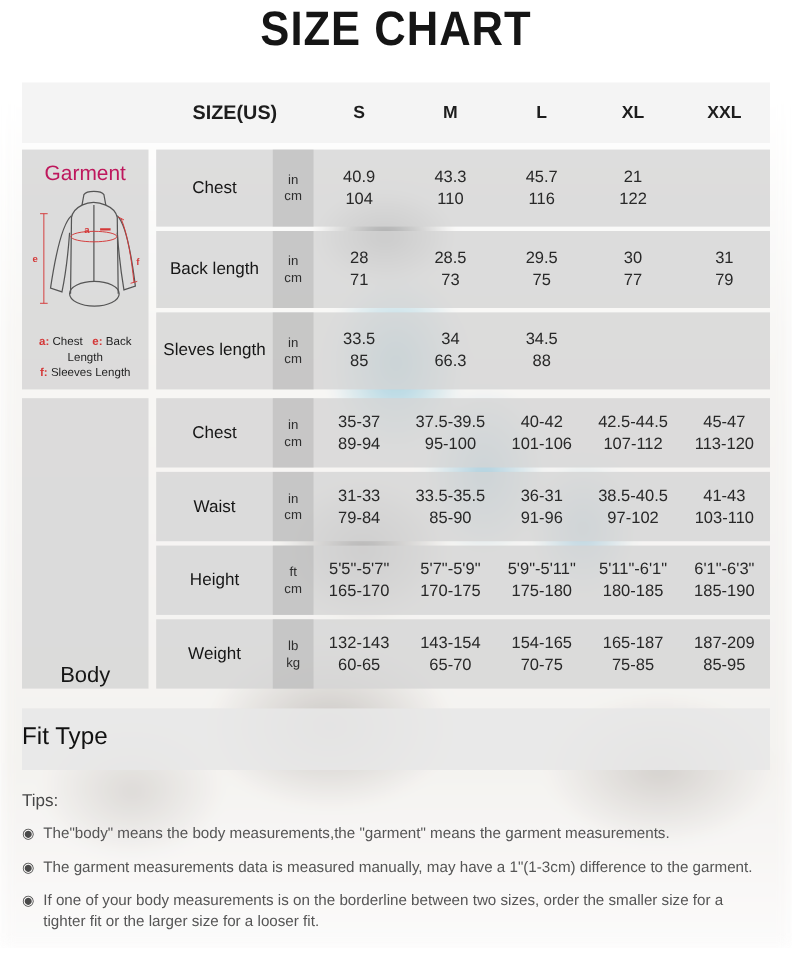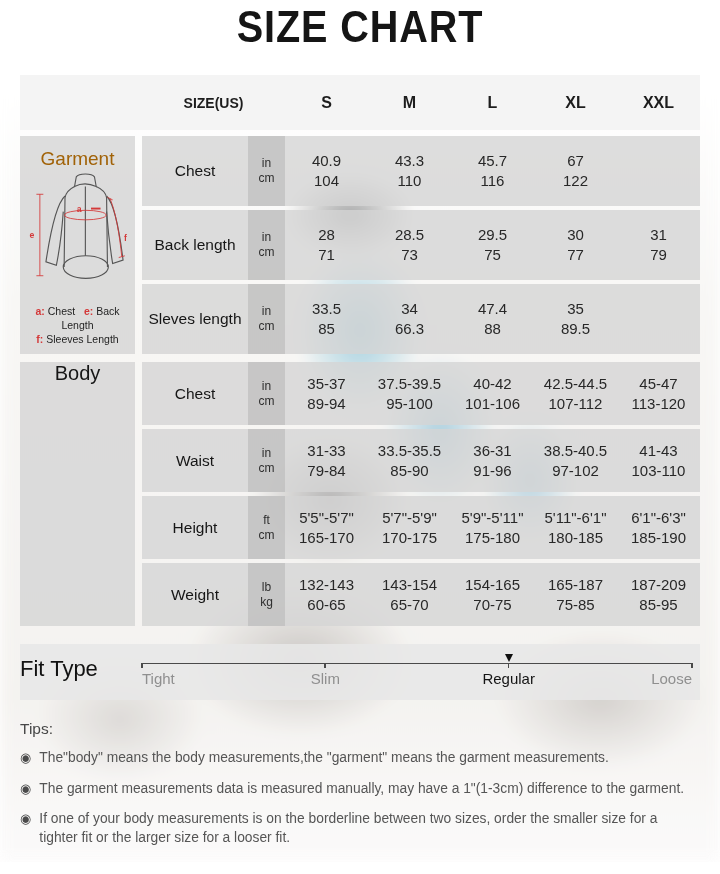--- a/index.html
+++ b/index.html
@@ -23,29 +23,29 @@
 
   .title { position:relative; text-align:center; padding-top:2px; font-size:44px; font-weight:bold;
     color:#151515; letter-spacing:1px; transform:scaleX(.9); transform-origin:center; }
 
   .sheet { position:absolute; left:20px; top:75px; width:680px; }
 
   
   .header-row { display:flex; align-items:center; height:55px; background:rgba(243,243,243,.93);
     margin-bottom:6px; font-weight:bold; color:#1d1d1d; }
   .h-spacer { width:122px; }
-  .h-sizeus { width:143px; text-align:center; font-size:14px; }
+  .h-sizeus { width:143px; text-align:center; font-size:18px; }
   .h-col { width:83px; text-align:center; font-size:16px; }
 
   
   .section { display:flex; gap:7px; margin-bottom:8px; }
   .side-box { width:115px; background:rgba(212,212,212,.80); }
-  .side-title { text-align:center; font-size:19px; color:#a16207; }
+  .side-title { text-align:center; font-size:19px; color:#be185d; }
   .garment-box { height:218px; display:flex; flex-direction:column; align-items:center; padding:12px 0 8px; }
-  .body-box { height:264px; display:flex; align-items:flex-start; justify-content:center; font-size:20px; color:#161616; }
+  .body-box { height:264px; display:flex; align-items:flex-end; justify-content:center; font-size:20px; color:#161616; }
   .rows-col { width:558px; display:flex; flex-direction:column; gap:4px; }
 
   .m-row { display:flex; align-items:center; background:rgba(212,212,212,.80); }
   #garment-rows .m-row { height:70px; }
   #body-rows .m-row { height:63px; }
   .c-label { width:106px; text-align:center; font-size:15.5px; color:#161616; }
   .c-unit { width:37px; align-self:stretch; background:rgba(186,186,186,.62);
     display:flex; flex-direction:column; justify-content:center; align-items:center;
     font-size:12px; line-height:15px; color:#2e2e2e; }
   .c-data { width:83px; text-align:center; font-size:15px; line-height:20px; color:#282828; }
@@ -143,21 +143,21 @@
             </div>
             <div class="c-data">
               <div class="d-line">43.3</div>
               <div class="d-line">110</div>
             </div>
             <div class="c-data">
               <div class="d-line">45.7</div>
               <div class="d-line">116</div>
             </div>
             <div class="c-data">
-              <div class="d-line">67</div>
+              <div class="d-line">21</div>
               <div class="d-line">122</div>
             </div>
           </div>
           <div class="m-row">
             <div class="c-label">Back length</div>
             <div class="c-unit">
               <div class="u-line">in</div>
               <div class="u-line">cm</div>
             </div>
             <div class="c-data">
@@ -189,26 +189,22 @@
             </div>
             <div class="c-data">
               <div class="d-line">33.5</div>
               <div class="d-line">85</div>
             </div>
             <div class="c-data">
               <div class="d-line">34</div>
               <div class="d-line">66.3</div>
             </div>
             <div class="c-data">
-              <div class="d-line">47.4</div>
+              <div class="d-line">34.5</div>
               <div class="d-line">88</div>
-            </div>
-            <div class="c-data">
-              <div class="d-line">35</div>
-              <div class="d-line">89.5</div>
             </div>
           </div>
         </div>
     </div>
 
     <div class="section">
       <div class="side-box body-box">
         <span>Body</span>
       </div>
       <div class="rows-col" id="body-rows">
@@ -319,32 +315,20 @@
               <div class="d-line">187-209</div>
               <div class="d-line">85-95</div>
             </div>
           </div>
         </div>
     </div>
 
     <div class="fit-box" id="scales">
         <div class="scale-row">
           <div class="scale-label">Fit Type</div>
-          <div class="scale-track">
-            <div class="track-line"></div>
-            <div class="tick" style="left: calc(0% - 1px);"></div>
-            <div class="opt" style="left: 0px;">Tight</div>
-            <div class="tick" style="left: calc(33.3333% - 1px);"></div>
-            <div class="opt" style="left: 33.3333%; transform: translateX(-50%);">Slim</div>
-            <div class="tick" style="left: calc(66.6667% - 1px);"></div>
-            <div class="opt sel" style="left: 66.6667%; transform: translateX(-50%);">Regular</div>
-            <div class="marker" style="left: 66.6667%; transform: translateX(-50%);"></div>
-            <div class="tick" style="left: calc(100% - 1px);"></div>
-            <div class="opt" style="right: 0px;">Loose</div>
-          </div>
         </div>
       </div>
 
     <div class="tips">
       <div class="tips-h">Tips:</div>
       <div id="tips-list">
           <div class="tip-item">
             <div class="tip-bullet">◉</div>
             <div class="tip-text">The"body" means the body measurements,the "garment" means the garment measurements.</div>
           </div>

